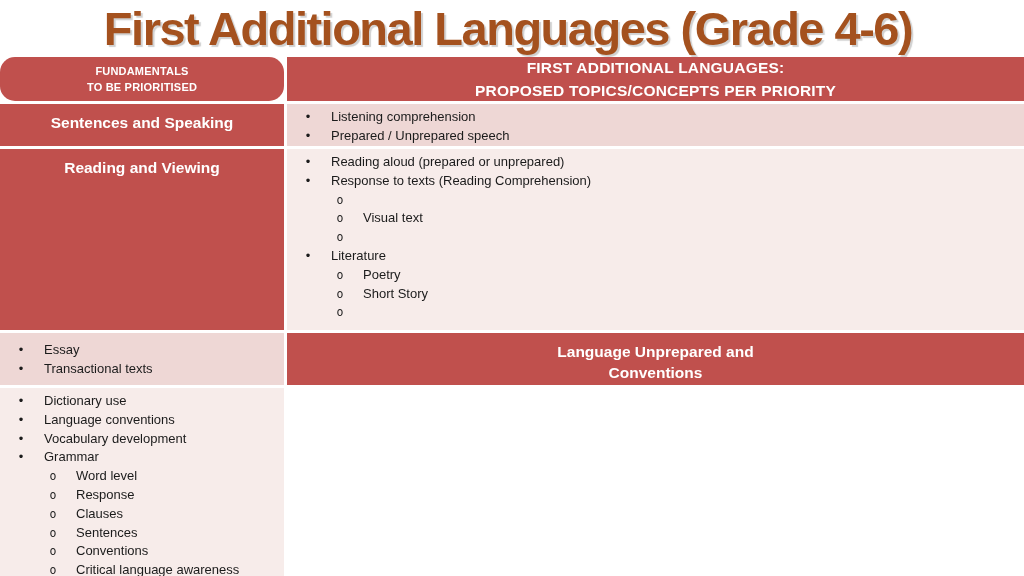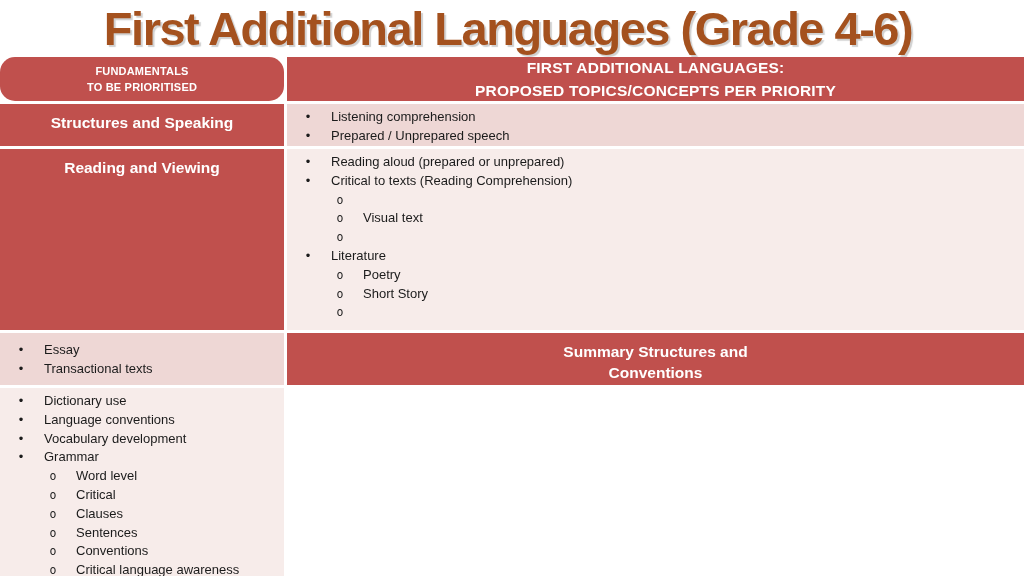--- a/index.html
+++ b/index.html
@@ -100,21 +100,21 @@
   <div class="cell cell-red header-left">
     <span>FUNDAMENTALS</span>
     <span>TO BE PRIORITISED</span>
   </div>
   <div class="cell cell-red header-right">
     <span>FIRST ADDITIONAL LANGUAGES:</span>
     <span>PROPOSED TOPICS/CONCEPTS PER PRIORITY</span>
   </div>
 
 <div class="cell cell-red label-cell">
-      <span class="label-text">Structures and Speaking</span>
+      <span class="label-text">Sentences and Speaking</span>
     </div>
     <div class="cell topics-cell band-dark">
       <div class="item lvl1">
         <span class="marker">•</span>
         <span class="item-text">Listening comprehension</span>
       </div>
       <div class="item lvl1">
         <span class="marker">•</span>
         <span class="item-text">Prepared / Unprepared speech</span>
       </div>
@@ -122,21 +122,21 @@
     <div class="cell cell-red label-cell">
       <span class="label-text">Reading and Viewing</span>
     </div>
     <div class="cell topics-cell band-light">
       <div class="item lvl1">
         <span class="marker">•</span>
         <span class="item-text">Reading aloud (prepared or unprepared)</span>
       </div>
       <div class="item lvl1">
         <span class="marker">•</span>
-        <span class="item-text">Critical to texts (Reading Comprehension)</span>
+        <span class="item-text">Response to texts (Reading Comprehension)</span>
       </div>
       <div class="item lvl2">
         <span class="marker">o</span>
       </div>
       <div class="item lvl2">
         <span class="marker">o</span>
         <span class="item-text">Visual text</span>
       </div>
       <div class="item lvl2">
         <span class="marker">o</span>
@@ -161,21 +161,21 @@
       <div class="item lvl1">
         <span class="marker">•</span>
         <span class="item-text">Essay</span>
       </div>
       <div class="item lvl1">
         <span class="marker">•</span>
         <span class="item-text">Transactional texts</span>
       </div>
     </div>
     <div class="cell cell-red label-cell">
-      <span class="label-text">Summary Structures and Conventions</span>
+      <span class="label-text">Language Unprepared and Conventions</span>
     </div>
     <div class="cell topics-cell band-light">
       <div class="item lvl1">
         <span class="marker">•</span>
         <span class="item-text">Dictionary use</span>
       </div>
       <div class="item lvl1">
         <span class="marker">•</span>
         <span class="item-text">Language conventions</span>
       </div>
@@ -186,21 +186,21 @@
       <div class="item lvl1">
         <span class="marker">•</span>
         <span class="item-text">Grammar</span>
       </div>
       <div class="item lvl2">
         <span class="marker">o</span>
         <span class="item-text">Word level</span>
       </div>
       <div class="item lvl2">
         <span class="marker">o</span>
-        <span class="item-text">Critical</span>
+        <span class="item-text">Response</span>
       </div>
       <div class="item lvl2">
         <span class="marker">o</span>
         <span class="item-text">Clauses</span>
       </div>
       <div class="item lvl2">
         <span class="marker">o</span>
         <span class="item-text">Sentences</span>
       </div>
       <div class="item lvl2">

